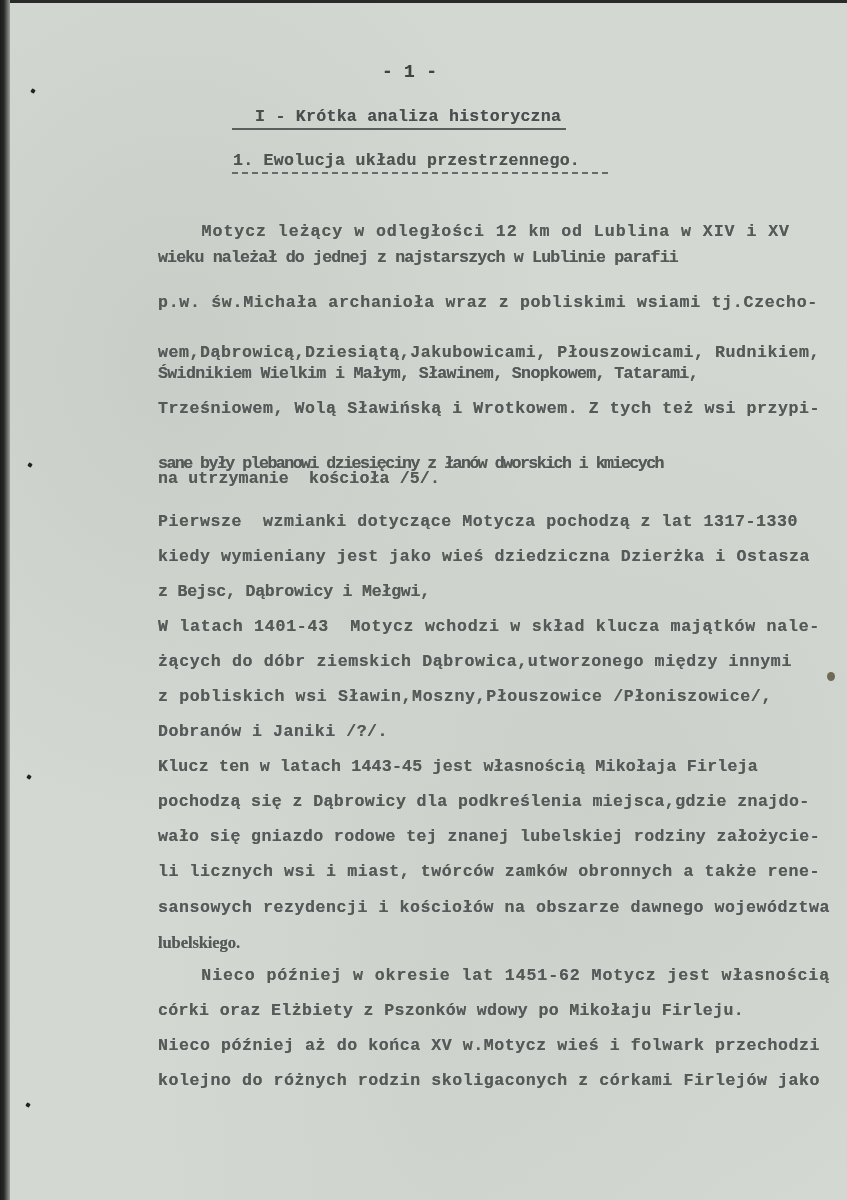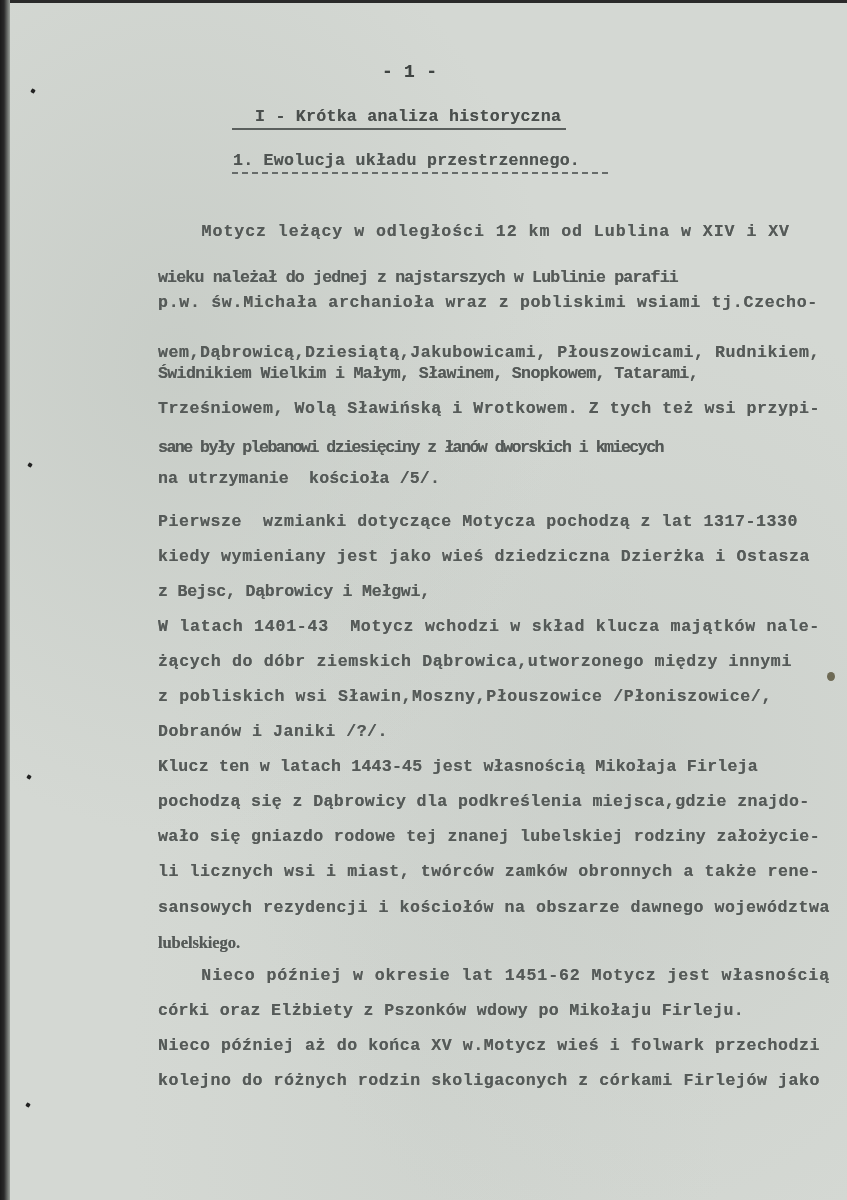--- a/index.html
+++ b/index.html
@@ -120,26 +120,26 @@
 <div class="tw pagenum">- 1 -</div>
 
 <div class="tw heading">I - Krótka analiza historyczna</div>
 <div class="heading-underline"></div>
 
 <div class="tw subheading">1. Ewolucja układu przestrzennego.</div>
 <div class="subheading-underline"></div>
 
 <div id="body-text">
     <div class="tw" style="left: 158px; top: 222px; letter-spacing: 0.938578px;">    Motycz leżący w odległości 12 km od Lublina w XIV i XV</div>
-    <div class="tw" style="left: 158px; top: 268px; letter-spacing: -0.835252px;">wieku należał do jednej z najstarszych w Lublinie parafii</div>
+    <div class="tw" style="left: 158px; top: 248px; letter-spacing: -0.835252px;">wieku należał do jednej z najstarszych w Lublinie parafii</div>
     <div class="tw" style="left: 158px; top: 293px; letter-spacing: 0.687248px;">p.w. św.Michała archanioła wraz z pobliskimi wsiami tj.Czecho-</div>
     <div class="tw" style="left: 158px; top: 343px; letter-spacing: 0.549851px;">wem,Dąbrowicą,Dziesiątą,Jakubowicami, Płouszowicami, Rudnikiem,</div>
     <div class="tw" style="left: 158px; top: 364px; letter-spacing: -0.647629px;">Świdnikiem Wielkim i Małym, Sławinem, Snopkowem, Tatarami,</div>
     <div class="tw" style="left: 158px; top: 399px; letter-spacing: 0.549851px;">Trześniowem, Wolą Sławińską i Wrotkowem. Z tych też wsi przypi-</div>
-    <div class="tw" style="left: 158px; top: 438px; letter-spacing: -1.54141px;">sane były plebanowi dziesięciny z łanów dworskich i kmiecych</div>
+    <div class="tw" style="left: 158px; top: 454px; letter-spacing: -1.54141px;">sane były plebanowi dziesięciny z łanów dworskich i kmiecych</div>
     <div class="tw" style="left: 158px; top: 469px; letter-spacing: 0.113281px;">na utrzymanie  kościoła /5/.</div>
     <div class="tw" style="left: 158px; top: 512px; letter-spacing: 0.533811px;">Pierwsze  wzmianki dotyczące Motycza pochodzą z lat 1317-1330</div>
     <div class="tw" style="left: 158px; top: 547px; letter-spacing: 0.558216px;">kiedy wymieniany jest jako wieś dziedziczna Dzierżka i Ostasza</div>
     <div class="tw" style="left: 158px; top: 582px; letter-spacing: -0.243862px;">z Bejsc, Dąbrowicy i Mełgwi,</div>
     <div class="tw" style="left: 158px; top: 617px; letter-spacing: 0.719506px;">W latach 1401-43  Motycz wchodzi w skład klucza majątków nale-</div>
     <div class="tw" style="left: 158px; top: 652px; letter-spacing: 0.608594px;">żących do dóbr ziemskich Dąbrowica,utworzonego między innymi</div>
     <div class="tw" style="left: 158px; top: 687px; letter-spacing: 0.628233px;">z pobliskich wsi Sławin,Moszny,Płouszowice /Płoniszowice/,</div>
     <div class="tw" style="left: 158px; top: 722px; letter-spacing: 0.496449px;">Dobranów i Janiki /?/.</div>
     <div class="tw" style="left: 158px; top: 757px; letter-spacing: 0.2116px;">Klucz ten w latach 1443-45 jest własnością Mikołaja Firleja</div>
     <div class="tw" style="left: 158px; top: 792px; letter-spacing: 0.385742px;">pochodzą się z Dąbrowicy dla podkreślenia miejsca,gdzie znajdo-</div>

